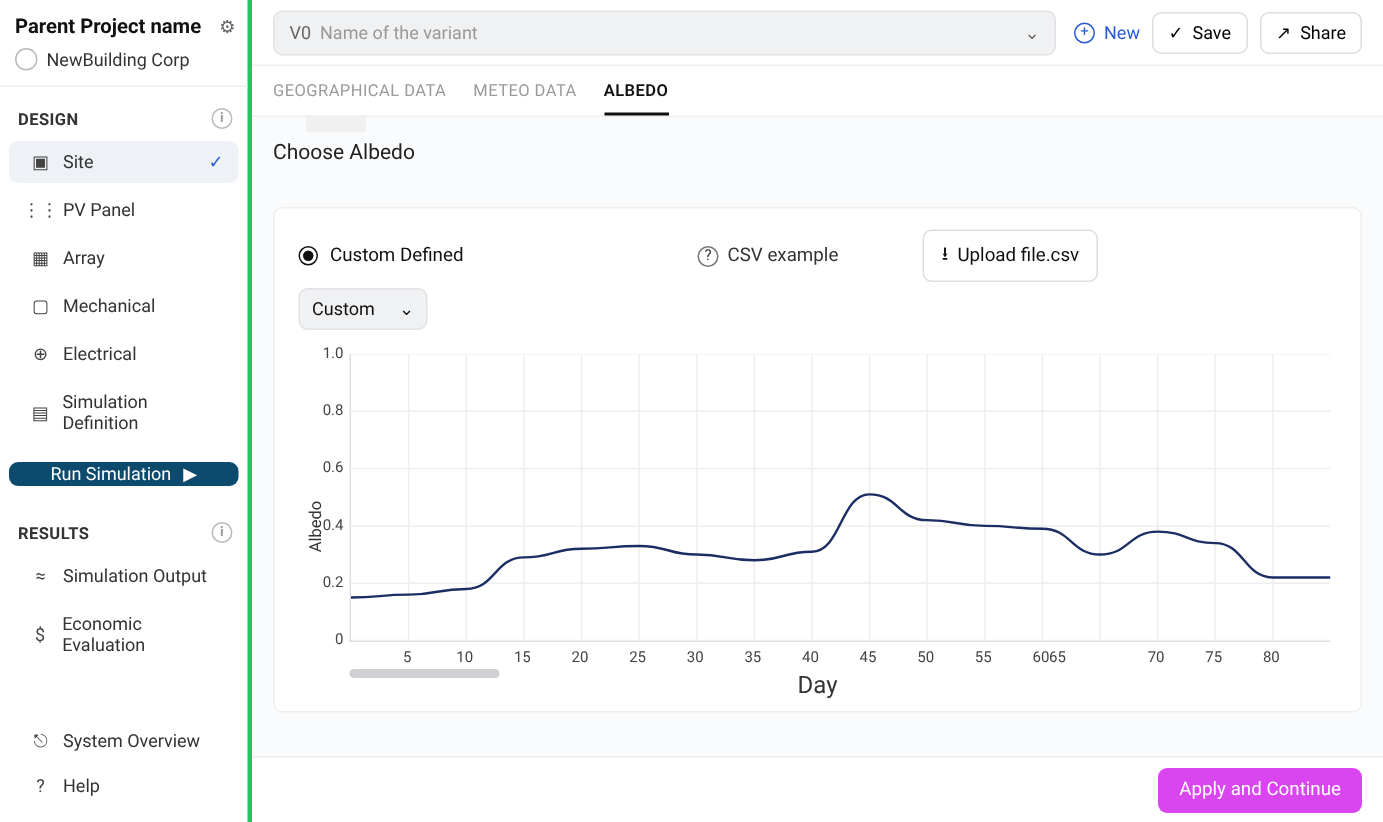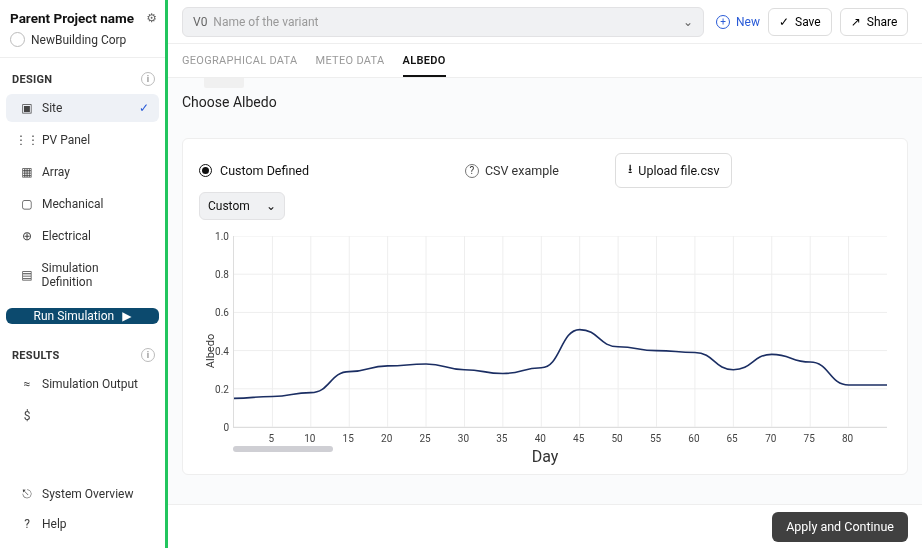--- a/index.html
+++ b/index.html
@@ -42,21 +42,21 @@
   .y-axis-title { position: absolute; left: -6px; top: 50%; transform: translateY(-50%) rotate(-90deg); transform-origin: center; font-size: 11px; color: #333; }
   .chart { position: absolute; left: 34px; right: 4px; top: 0; bottom: 38px; border-left: 1px solid #ddd; border-bottom: 1px solid #ddd; }
   .grid line { stroke: #eee; stroke-width: 1; }
   .series { fill: none; stroke: #1b2e63; stroke-width: 1.6; }
   .y-tick { position: absolute; left: 12px; font-size: 10px; color: #444; transform: translateY(-50%); width: 18px; text-align: right; }
   .x-tick { position: absolute; bottom: 22px; font-size: 10px; color: #444; transform: translateX(-50%); }
   .x-axis-title { position: absolute; left: 50%; bottom: 0; transform: translateX(-50%); font-size: 16px; color: #333; }
   .scrollbar { position: absolute; left: 34px; bottom: 14px; height: 6px; width: 100px; background: #cfcfd4; border-radius: 3px; }
   .stub-img { position: absolute; left: 36px; top: -6px; width: 40px; height: 16px; background: #f0f0f0; border-radius: 2px; }
   .footer { height: 44px; background: #fff; border-top: 1px solid #eee; display: flex; align-items: center; justify-content: flex-end; padding: 0 14px; }
-  .primary-btn { background: #404040; color: #fff; border: none; border-radius: 6px; height: 30px; padding: 0 14px; font-size: 12.5px; }
+  .primary-btn { background: #d946ef; color: #fff; border: none; border-radius: 6px; height: 30px; padding: 0 14px; font-size: 12.5px; }
   .info-icon { width: 14px; height: 14px; border: 1px solid #bbb; border-radius: 50%; display: inline-flex; align-items: center; justify-content: center; font-size: 9px; color: #999; }
   .sliders-icon { font-size: 12px; color: #666; }
 </style>
 </head>
 <body>
 
 <div class="sidebar">
   <div class="proj-header">
     <h1>Parent Project name</h1>
     <span class="sliders-icon">⚙</span>
@@ -103,20 +103,21 @@
   <div class="section-hdr">
     <span>RESULTS</span>
     <span class="info-icon">i</span>
   </div>
   <div class="nav-item">
     <span class="nav-icon">≈</span>
     <span>Simulation Output</span>
   </div>
   <div class="nav-item">
     <span class="nav-icon">$</span>
+    <span>Economic Evaluation</span>
   </div>
 
   <div class="side-bottom">
     <div class="nav-item">
       <span class="nav-icon">⎋</span>
       <span>System Overview</span>
     </div>
     <div class="nav-item">
       <span class="nav-icon">?</span>
       <span>Help</span>
@@ -227,21 +228,21 @@
           <div class="x-tick" style="left: 149.235px;">15</div>
           <div class="x-tick" style="left: 187.647px;">20</div>
           <div class="x-tick" style="left: 226.059px;">25</div>
           <div class="x-tick" style="left: 264.471px;">30</div>
           <div class="x-tick" style="left: 302.882px;">35</div>
           <div class="x-tick" style="left: 341.294px;">40</div>
           <div class="x-tick" style="left: 379.706px;">45</div>
           <div class="x-tick" style="left: 418.118px;">50</div>
           <div class="x-tick" style="left: 456.529px;">55</div>
           <div class="x-tick" style="left: 494.941px;">60</div>
-          <div class="x-tick" style="left: 533px;">65</div>
+          <div class="x-tick" style="left: 506px;">65</div>
           <div class="x-tick" style="left: 571.765px;">70</div>
           <div class="x-tick" style="left: 610.176px;">75</div>
           <div class="x-tick" style="left: 648.588px;">80</div>
         </div>
     </div>
   </div>
 
   <div class="footer">
     <button class="primary-btn">Apply and Continue</button>
   </div>

